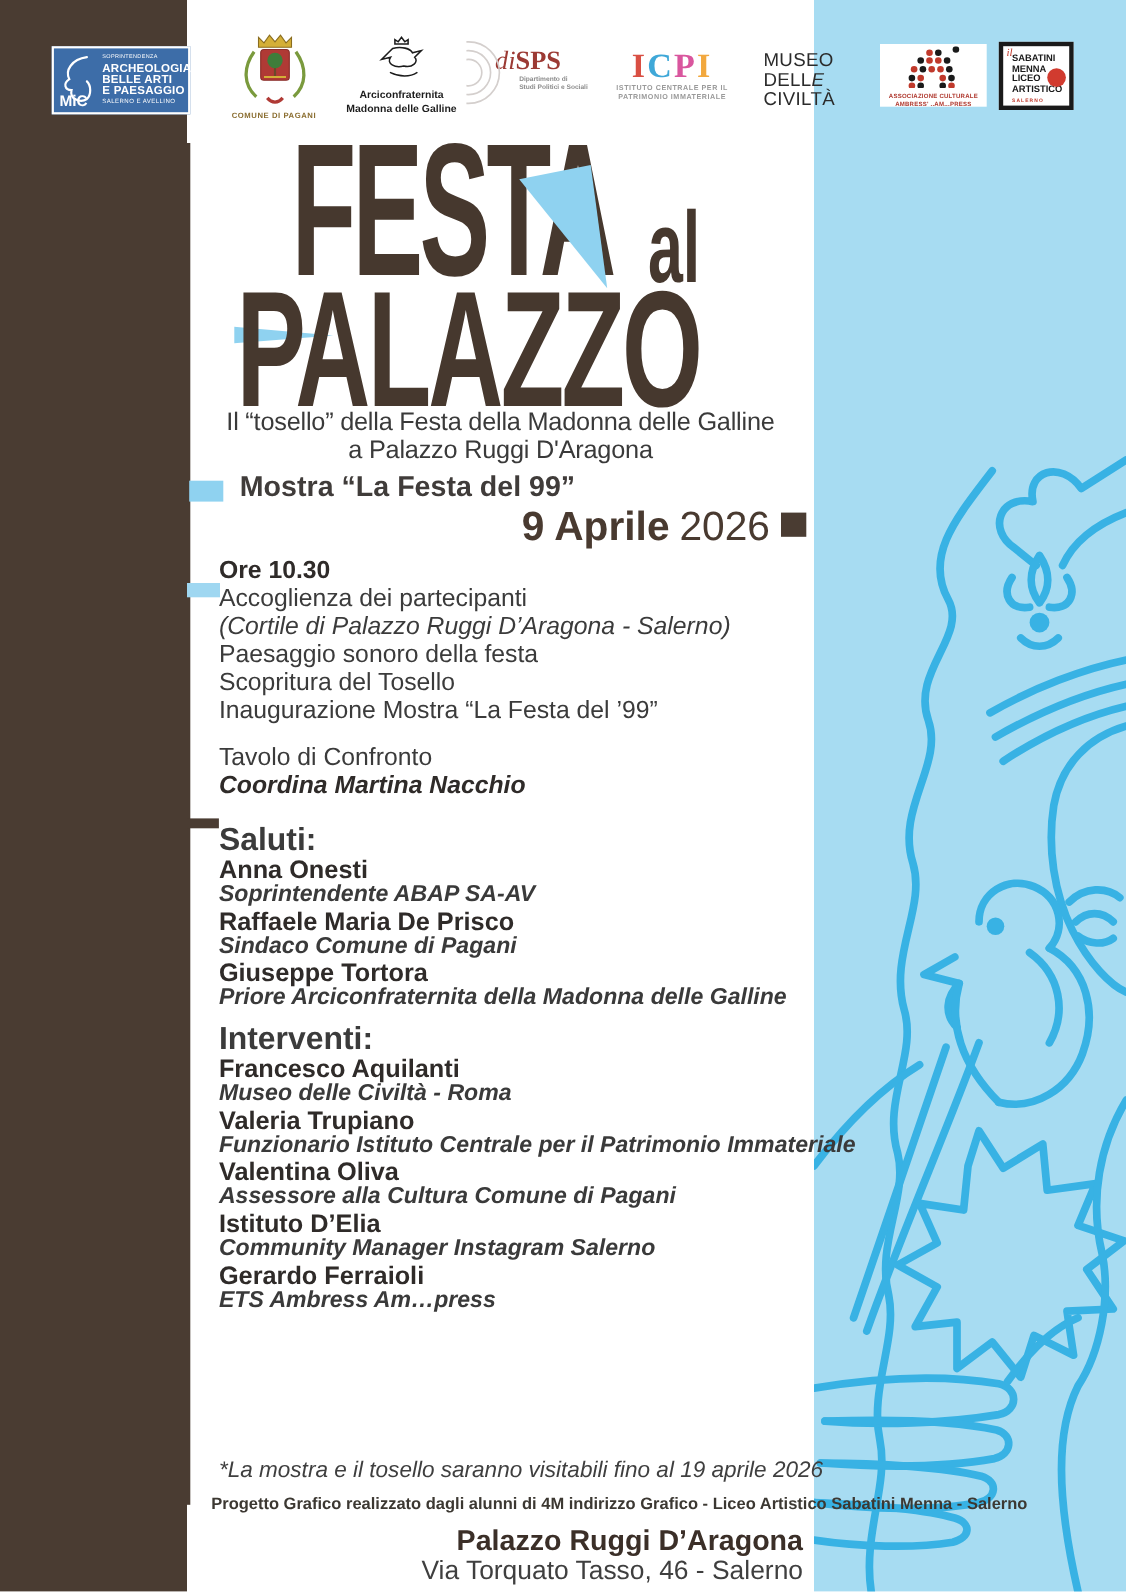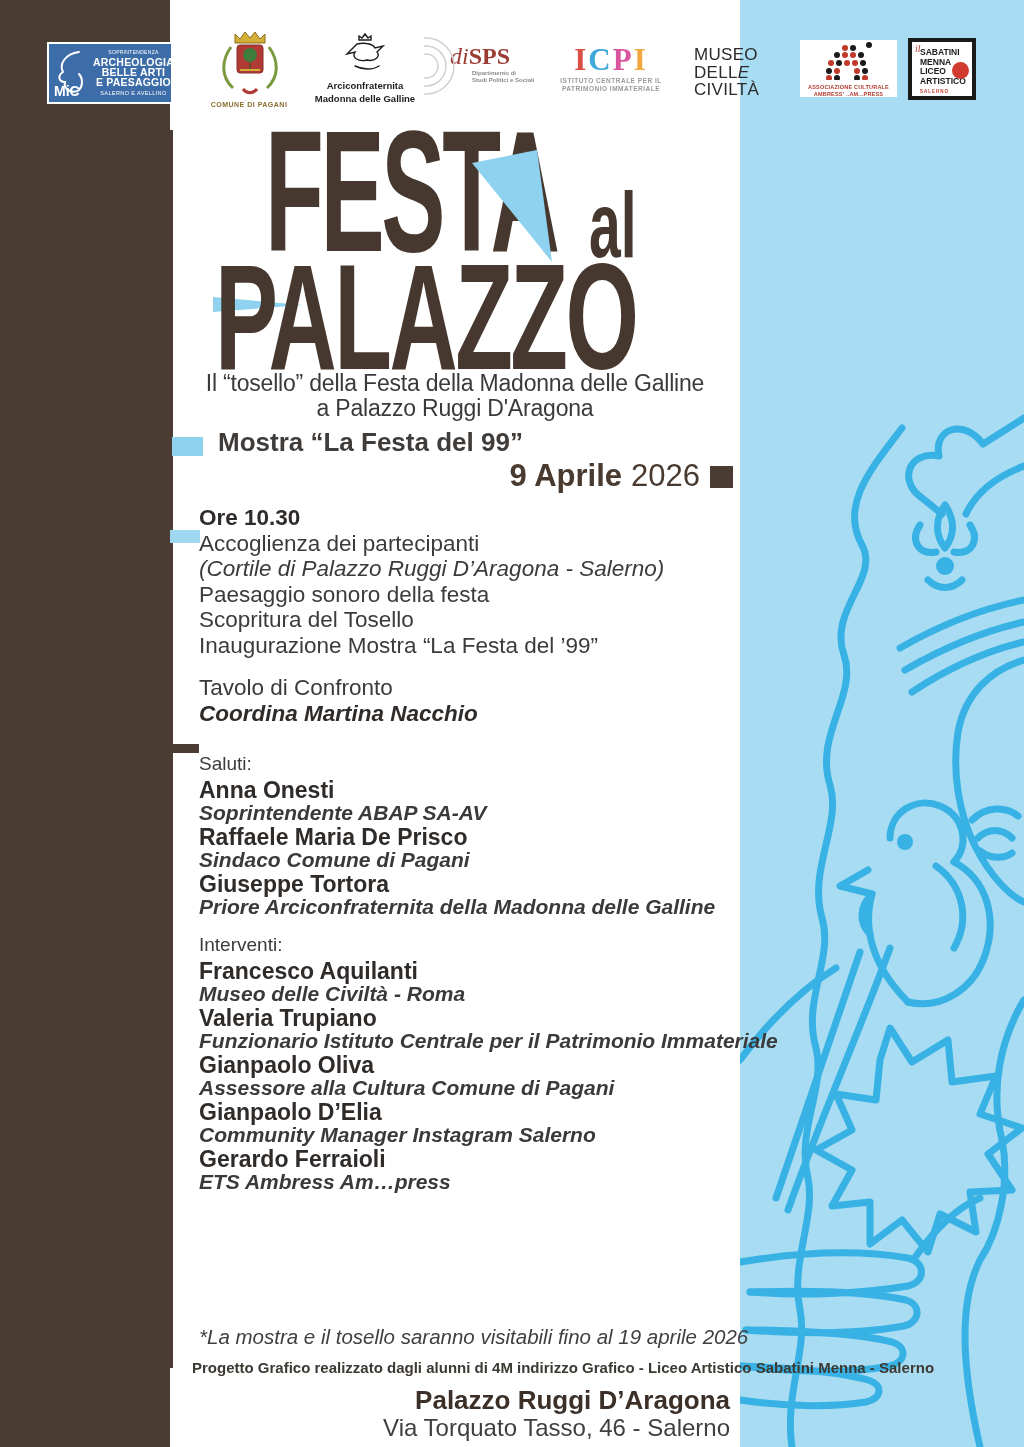--- a/index.html
+++ b/index.html
@@ -14,21 +14,21 @@
   .mk-mostra{left:172px;top:437px;width:31px;height:19px;background:#8fd2f0;}
   .mk-ore{left:170px;top:530px;width:30px;height:13px;background:#9fd7f1;}
   .mk-saluti{left:170px;top:744px;width:29px;height:9px;background:#4a3c32;}
   .mk-date{left:710px;top:466px;width:23px;height:22px;background:#4a3c32;}
   
   .logo{position:absolute;}
   .mic{left:47px;top:42px;width:126px;height:62px;background:#3d6da8;border:2px solid #ffffff;
        box-sizing:border-box;display:flex;color:#fff;}
   .mic-left{position:relative;width:44px;}
   .mic-sigla{position:absolute;left:5px;bottom:3px;font-size:14px;font-weight:bold;}
-  .mic-right{flex:1;padding:3px 2px 0 0;line-height:10px;text-align:center;}
+  .mic-right{flex:1;padding:3px 2px 0 0;line-height:10px;}
   .mic-top{font-size:5px;letter-spacing:.3px;}
   .mic-line{font-size:10.5px;letter-spacing:.2px;font-weight:bold;}
   .mic-sub{font-size:5.5px;letter-spacing:.4px;margin-top:1px;}
   .pagani{left:203px;top:27px;width:92px;text-align:center;}
   .pagani-cap{font-size:7px;font-weight:bold;color:#8a6d2f;letter-spacing:.5px;margin-top:2px;}
   .arci{left:303px;top:32px;width:124px;text-align:center;}
   .arci-cap{font-size:9.5px;font-weight:bold;color:#1c1c1c;line-height:11px;margin-top:2px;}
   .disps{left:424px;top:44px;width:120px;}
   .disps-brand{font-family:"Liberation Serif",serif;color:#9c3a34;font-size:24px;line-height:24px;margin-left:26px;}
   .disps-di{font-style:italic;}
@@ -58,32 +58,32 @@
   .palazzo-wrap{position:absolute;left:215px;top:242px;z-index:2;}
   .palazzo-text{display:inline-block;font-size:150px;font-weight:bold;color:#46382e;line-height:1;
                 letter-spacing:-4px;white-space:nowrap;transform:scaleX(0.63);transform-origin:0 0;}
   .deco-behind{position:absolute;left:0;top:0;z-index:1;}
   .deco-front{position:absolute;left:0;top:0;z-index:3;}
   
   .subtitle{position:absolute;left:170px;top:371px;width:570px;text-align:center;
             font-size:23px;color:#3a3a3a;line-height:25px;letter-spacing:-0.2px;}
   .mostra{position:absolute;left:218px;top:427px;font-size:26px;font-weight:bold;color:#403c3a;}
   .date-row{position:absolute;left:400px;top:458px;width:300px;text-align:right;
-            font-size:31px;color:#493a30;}
+            font-size:37px;color:#493a30;}
   .date-day{font-weight:bold;}
   .date-year{margin-left:9px;}
   
   .textcol{position:absolute;left:199px;color:#3b3b3b;}
   .prog{top:505px;}
   .prog-line{font-size:22.5px;line-height:25.5px;}
   .prog-time{font-weight:bold;color:#2f2b29;}
   .italic-note{font-style:italic;text-align:center;}
   .tavolo{margin-top:17px;}
   .coordina{font-weight:bold;font-style:italic;color:#2f2b29;}
-  .sec-heading{font-size:19px;line-height:24px;margin-bottom:3px;color:#3b3b3b;}
+  .sec-heading{font-size:29px;line-height:24px;margin-bottom:3px;color:#3b3b3b;font-weight:bold;}
   .saluti{top:752px;}
   .interventi{top:933px;}
   .conclusioni{top:1257px;}
   .p-name{font-size:23px;font-weight:bold;color:#2f2b29;line-height:23px;margin-top:2px;}
   .p-role{font-size:21px;font-weight:bold;font-style:italic;color:#3a3a3a;line-height:22px;margin-bottom:1px;}
   .note{position:absolute;left:199px;top:1325px;font-size:20.5px;font-style:italic;color:#3f3f3f;}
   .credits{position:absolute;left:192px;top:1359px;font-size:15px;font-weight:bold;color:#3c3832;}
   .venue{position:absolute;left:300px;top:1386px;width:430px;text-align:right;}
   .venue-name{font-size:26px;font-weight:bold;color:#3b2f28;line-height:28px;}
   .venue-addr{font-size:24px;color:#3f3f3f;line-height:28px;}
@@ -327,25 +327,25 @@
     <div class="sec-heading">Interventi:</div>
     <div class="person">
       <div class="p-name">Francesco Aquilanti</div>
       <div class="p-role">Museo delle Civiltà - Roma</div>
     </div>
     <div class="person">
       <div class="p-name">Valeria Trupiano</div>
       <div class="p-role">Funzionario Istituto Centrale per il Patrimonio Immateriale</div>
     </div>
     <div class="person">
-      <div class="p-name">Gianpaolo Oliva</div>
+      <div class="p-name">Valentina Oliva</div>
       <div class="p-role">Assessore alla Cultura Comune di Pagani</div>
     </div>
     <div class="person">
-      <div class="p-name">Gianpaolo D’Elia</div>
+      <div class="p-name">Istituto D’Elia</div>
       <div class="p-role">Community Manager Instagram Salerno</div>
     </div>
     <div class="person">
       <div class="p-name">Gerardo Ferraioli</div>
       <div class="p-role">ETS Ambress Am…press</div>
     </div>
   </div>
 
 
   <div class="note">*La mostra e il tosello saranno visitabili fino al 19 aprile 2026</div>

